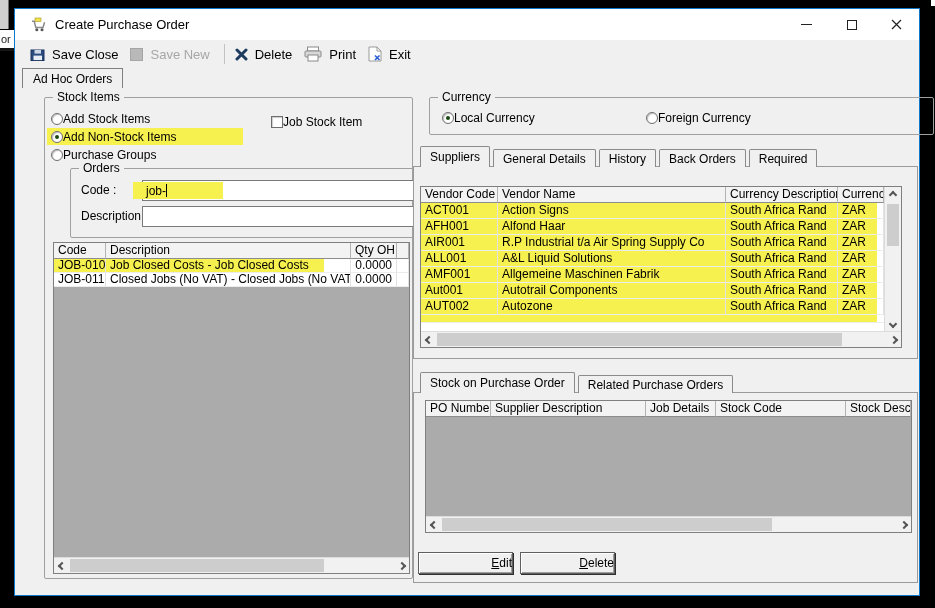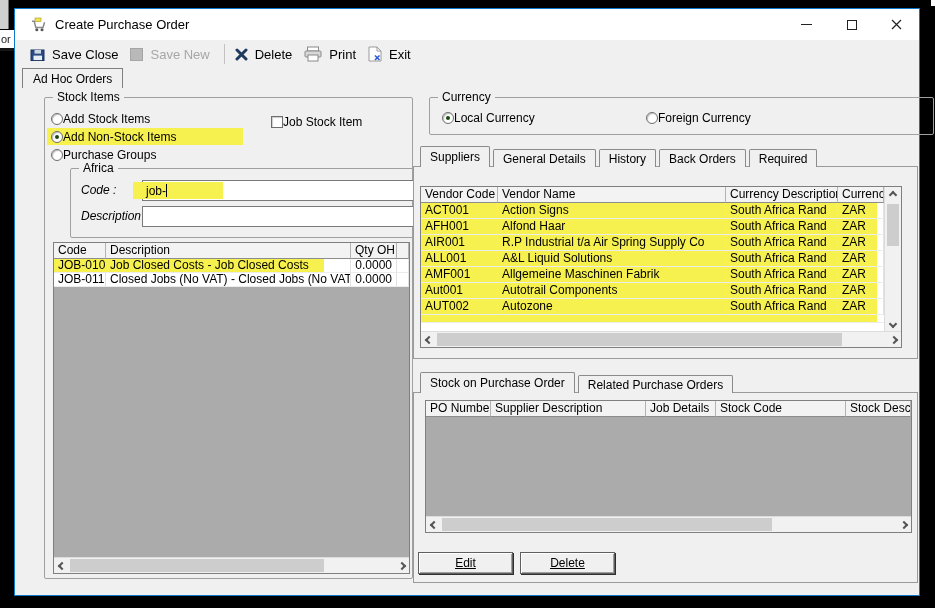--- a/index.html
+++ b/index.html
@@ -91,24 +91,24 @@
   
   .tabs { position:absolute; display:flex; align-items:flex-end; height:21px; z-index:3; }
   .tab { height:18px; padding:0 9px; background:#f0f0f0; border:1px solid #8a8a8a; border-bottom:none;
          border-radius:2px 2px 0 0; display:flex; align-items:center; margin-right:3px; white-space:nowrap; }
   .tab.active { height:21px; }
   .tpanel { position:absolute; border:1px solid #9a9a9a; background:#f0f0f0; }
 
   
   .btn { position:absolute; width:95px; height:22px; background:#f0f0f0; border:1px solid #5f5f5f;
          box-shadow:inset 1px 1px 0 #fff, inset -1px -1px 0 #9e9e9e, 1px 1px 0 #2e2e2e;
-         display:flex; align-items:center; justify-content:center;text-decoration:underline; }
+         display:flex; align-items:center; justify-content:flex-end; }
   .u { text-decoration:underline; }
 
-  .flabel { position:absolute; white-space:nowrap;font-style:italic; }
+  .flabel { position:absolute; white-space:nowrap; }
 </style>
 </head>
 <body>
 
 <div class="screen">
 
   <div class="bg-strip"></div>
   <div class="bg-or">or</div>
   <div class="bg-sliver"></div>
 
@@ -196,21 +196,21 @@
         <span class="radio"></span>
         <span>Purchase Groups</span>
       </div>
 
       <div class="radio-row" style="left:226px; top:16px;">
         <span class="cbox"></span>
         <span>Job Stock Item</span>
       </div>
 
       <div class="gbox" style="left:9px; top:70px; width:352px; height:70px;">
-        <span class="gb-legend">Africa</span>
+        <span class="gb-legend">Orders</span>
         <span class="flabel" style="left:10px; top:14px;">Code :</span>
         <div class="textbox" style="left:71px; top:11px; width:277px;">
           <span class="hl-patch"></span>
           <span class="tb-text">job-</span>
           <span class="caret"></span>
         </div>
         <span class="flabel" style="left:10px; top:40px;">Description :</span>
         <div class="textbox" style="left:71px; top:37px; width:277px;">
           <span class="tb-text"></span>
         </div>

